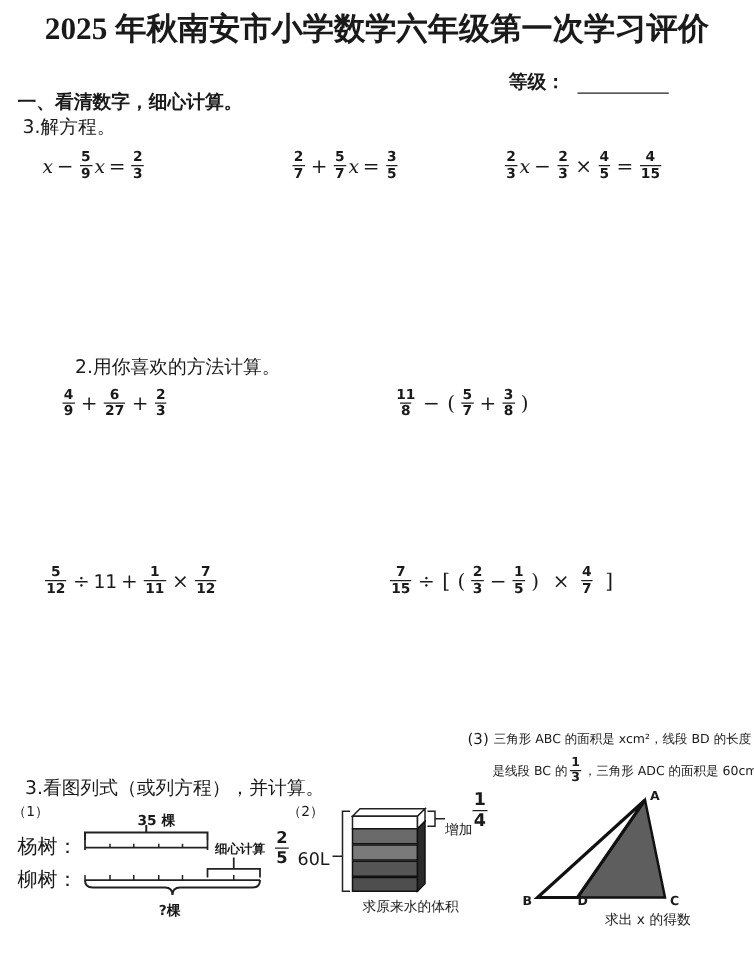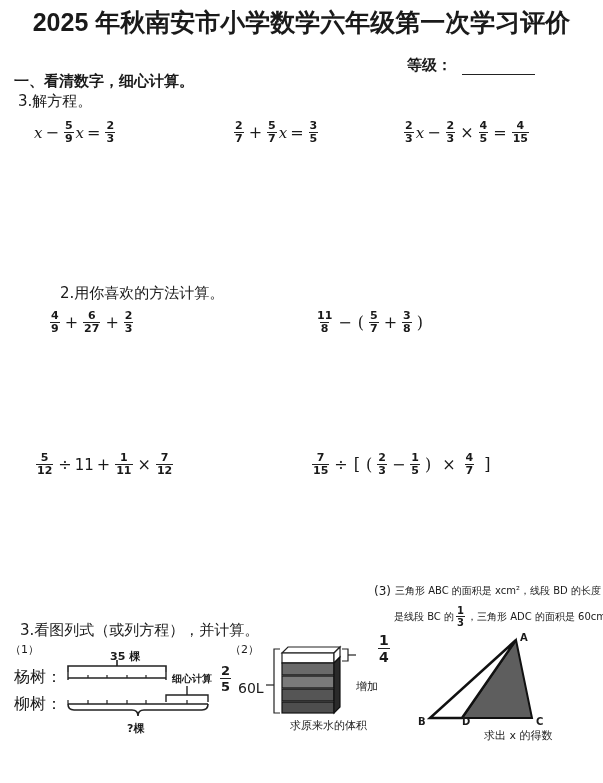--- a/index.html
+++ b/index.html
@@ -2,21 +2,21 @@
 <html><head>
 <meta charset="utf-8">
 <style>
   html, body { margin: 0; padding: 0; }
   body {
     width: 603px; height: 783px; background: #ffffff; position: relative;
     overflow: hidden; color: #1a1a1a;
     font-family: "DejaVu Serif", "Liberation Serif", serif;
   }
   .abs { position: absolute; }
-  .title { left: 0; top: 6px; width: 603px; text-align: center; font-size: 25px; font-weight: bold; letter-spacing: 0px; font-family: Liberation Sans, sans-serif; }
+  .title { left: 0; top: 6px; width: 603px; text-align: center; font-size: 25px; font-weight: bold; letter-spacing: 0px; font-family: Liberation Serif, serif; }
   .sec1 { left: 14px; top: 49px; font-size: 15px; font-weight: bold; font-family: Liberation Mono, monospace; margin-top: 23px; }
   .grade { left: 407px; top: 56px; font-size: 15px; font-weight: bold; font-family: "DejaVu Sans", sans-serif; display: flex; align-items: flex-end; }
   .grade-line { display: inline-block; width: 73px; border-bottom: 1.5px solid #222; margin-left: 10px; height: 14px; }
   .qhead { font-size: 15px; font-family: "DejaVu Sans", sans-serif; }
   .expr { display: flex; align-items: center; font-size: 15px; font-family: "DejaVu Serif", serif; }
   .frac { display: inline-flex; flex-direction: column; align-items: center; font-size: 11px; line-height: 12px; margin: 0 2px; font-family: "DejaVu Sans", sans-serif; font-weight: bold; }
   .frac .num { padding: 0 1px; }
   .frac .den { border-top: 1.2px solid #222; padding: 0 1px; }
   .op { margin: 0 3px; font-size: 16px; }
   .var { font-style: italic; font-family: "DejaVu Serif", serif; font-size: 15px; }
@@ -230,21 +230,21 @@
 
   <path d="M82 4 L88 4 L88 16 L82 16" fill="none" stroke="#222" stroke-width="1.2"></path>
   <line x1="88" y1="10" x2="96" y2="10" stroke="#222" stroke-width="1.2"></line>
 
   <rect x="22" y="18" width="52" height="12" fill="#6a6a6a" stroke="#111" stroke-width="1.2"></rect>
   <rect x="22" y="31" width="52" height="12" fill="#7a7a7a" stroke="#111" stroke-width="1.2"></rect>
   <rect x="22" y="44" width="52" height="12" fill="#555" stroke="#111" stroke-width="1.2"></rect>
   <rect x="22" y="57" width="52" height="11" fill="#4e4e4e" stroke="#111" stroke-width="1.2"></rect>
   <polygon points="74,18 80,12 80,62 74,68" fill="#2a2a2a" stroke="#111" stroke-width="1.2"></polygon>
 </svg>
-<div class="abs" style="left:356px; top:679px; font-size:11px; font-family:'DejaVu Sans',sans-serif;">增加</div>
+<div class="abs" style="left:356px; top:656px; font-size:11px; font-family:'DejaVu Sans',sans-serif;">增加</div>
 <div class="abs frac" style="left:376px; top:632px; font-size:14px; line-height:16px;">
     <span class="num">1</span>
     <span class="den">4</span>
   </div>
 <div class="abs sm" style="left:290px; top:718px;">求原来水的体积</div>
 
 <div class="abs" style="left:374px; top:584px; font-size:10px; font-family:'DejaVu Sans',sans-serif; display:flex; gap:4px; white-space:nowrap;">
   <span style="font-size:12px;">(3)</span>
   <span>三角形 ABC 的面积是 xcm²，线段 BD 的长度</span>
 </div>

